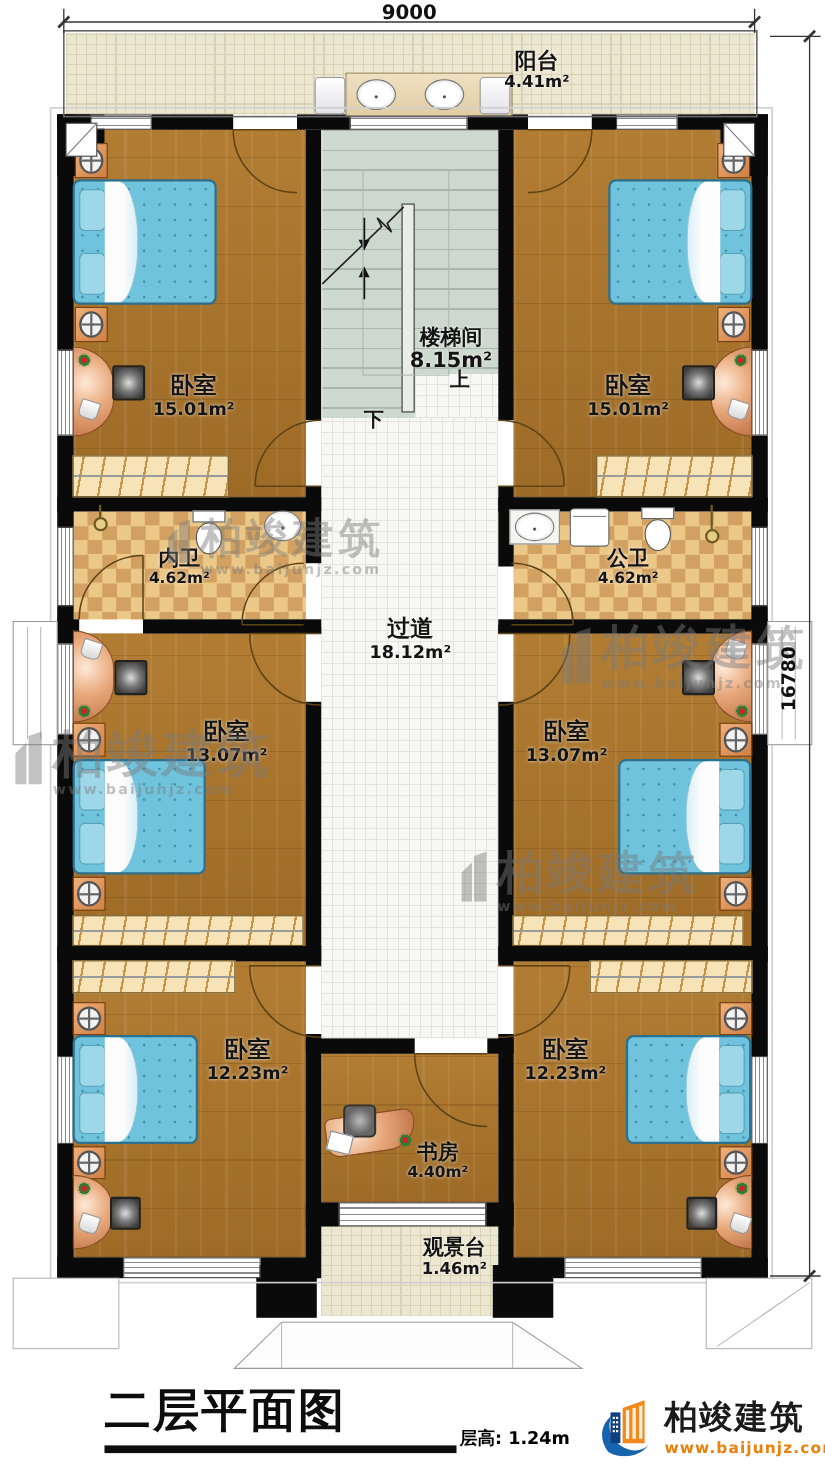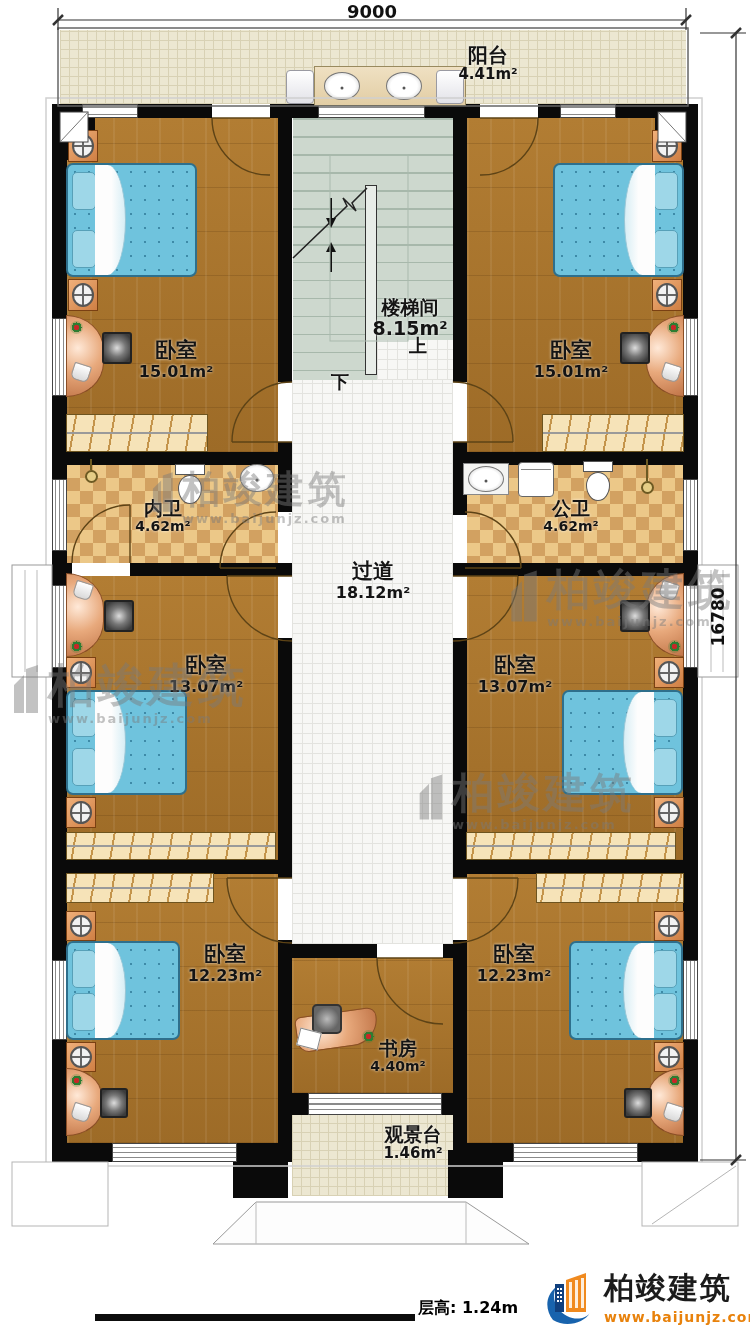--- a/index.html
+++ b/index.html
@@ -448,20 +448,21 @@
   <div class="wm" style="left:414px;top:772px;font-size:42px;">
     <svg width="32" height="50" viewBox="0 0 34 48">
         <path d="M6 48 V20 L16 10 V48 Z M18 48 V4 L30 0 V48 Z" fill="currentColor"></path>
       </svg>
     <span>
         <span class="big">柏竣建筑</span>
     <span class="url">www.baijunjz.com</span>
       </span>
   </div>
 
+  <div class="tb-title" style="left:95px;top:1254px;font-size:42px;">二层平面图</div>
   <div class="note" style="left:418px;top:1298px;font-size:16px;">层高: 1.24m</div>
   <div class="tb-underline" style="left:95px;top:1314px;width:320px;height:7px;"></div>
 
   <div class="logo" style="left:544px;top:1268px;">
     <svg width="52" height="56" viewBox="0 0 52 56">
       <path d="M9 52 C1 42 1 28 12 19 C7 31 12 42 23 48 C33 53 42 50 46 45 C40 55 22 60 9 52 Z" fill="#1863ad"></path>
       <rect x="11" y="16" width="9" height="28" fill="#10407e"></rect>
       <rect x="13" y="20" width="2" height="2" fill="#fff"></rect>
         <rect x="16" y="20" width="2" height="2" fill="#fff"></rect>
       <rect x="13" y="24" width="2" height="2" fill="#fff"></rect>

